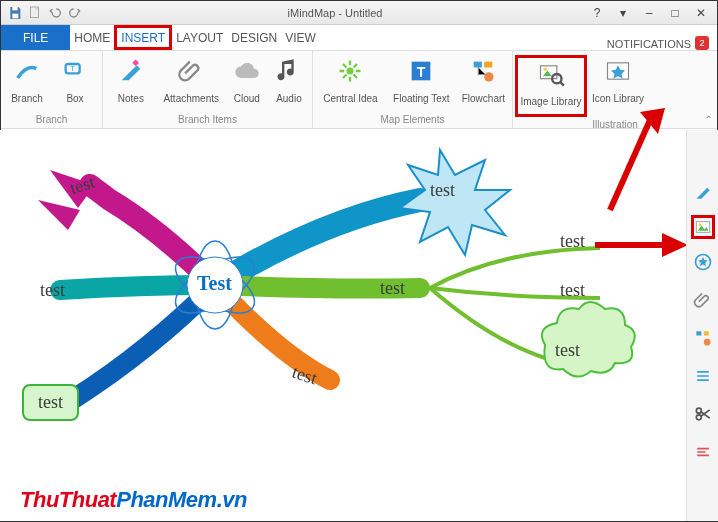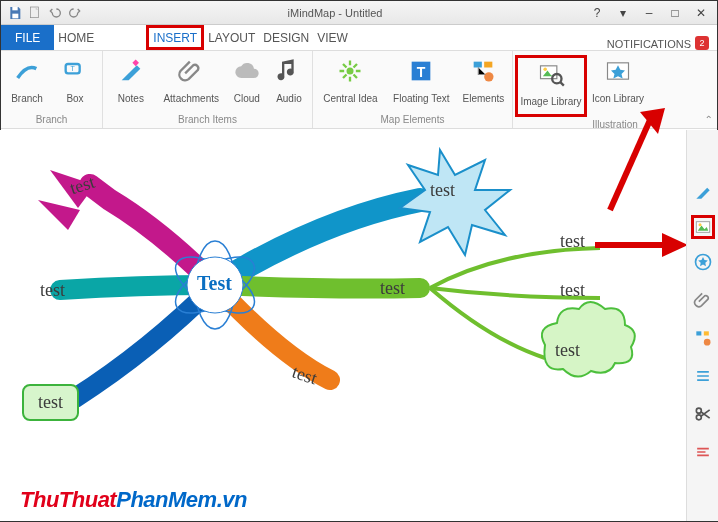--- a/index.html
+++ b/index.html
@@ -4,23 +4,23 @@
 <style>
   * { box-sizing: border-box; margin: 0; padding: 0; font-family: "Segoe UI", Tahoma, sans-serif; }
   body { width: 718px; height: 522px; background: #fff; overflow: hidden; border: 1px solid #333; }
   .titlebar { height: 24px; background: linear-gradient(#f5f5f5,#e8e8e8); display: flex; align-items: center; font-size: 11px; color: #555; border-bottom: 1px solid #ccc; }
   .qa { display: flex; gap: 4px; padding: 0 6px; }
   .qa span { width: 16px; height: 16px; display: inline-flex; align-items: center; justify-content: center; color: #555; }
   .title-text { flex: 1; text-align: center; }
   .winbtns { display: flex; gap: 2px; padding: 0 4px; }
   .winbtns span { width: 24px; height: 18px; display: inline-flex; align-items: center; justify-content: center; font-size: 12px; color: #444; }
   .tabbar { height: 26px; display: flex; align-items: stretch; background: #fff; border-bottom: 1px solid #ddd; }
-  .file-tab { background: #1a6fc9; color: #fff; padding: 0 14px; display: flex; align-items: center; font-size: 12px; font-weight: 500; }
+  .file-tab { background: #1a6fc9; color: #fff; padding: 0 22px; display: flex; align-items: center; font-size: 12px; font-weight: 500; }
   .tab { padding: 0 4px; display: flex; align-items: center; font-size: 12px; color: #555; cursor: pointer; }
-  .tab.active { color: #1a6fc9; margin-left: 48px; }
+  .tab.active { color: #1a6fc9; }
   .hl-red { border: 3px solid #d80000; }
   .notif { margin-left: auto; padding: 0 8px; display: flex; align-items: flex-end; font-size: 11px; color: #555; gap: 4px; }
   .notif .badge { background: #d33; color: #fff; border-radius: 3px; width: 14px; height: 14px; display: inline-flex; align-items: center; justify-content: center; font-size: 9px; }
   .ribbon { height: 78px; display: flex; background: #fafafa; border-bottom: 1px solid #ddd; position: relative; }
   .group { display: flex; flex-direction: column; border-right: 1px solid #e0e0e0; }
   .group-items { flex: 1; display: flex; align-items: flex-start; padding: 4px 2px 0; }
   .group-label { text-align: center; font-size: 10px; color: #888; padding: 2px 0 3px; }
   .rbtn { display: flex; flex-direction: column; align-items: center; width: 54px; padding: 2px 0; font-size: 10px; color: #555; cursor: pointer; text-align: center; }
   .rbtn.wide { width: 72px; }
   .rbtn .ico { width: 28px; height: 28px; display: flex; align-items: center; justify-content: center; margin-bottom: 2px; }
@@ -179,21 +179,21 @@
       </div>
       <div class="rbtn">
         <div class="ico">
             <svg class="icon" viewBox="0 0 24 24">
               <rect x="4" y="4" width="7" height="5" fill="#3ca0d8"></rect>
               <rect x="13" y="4" width="7" height="5" fill="#f4a623"></rect>
               <circle cx="17" cy="17" r="4" fill="#e84"></circle>
               <path stroke="#888" d="M8 9v6h6"></path>
             </svg>
           </div>
-        <div class="txt">Elements</div>
+        <div class="txt">Flowchart</div>
       </div>
     </div>
     <div class="group-label">Map Elements</div>
   </div>
 
   <div class="group" style="flex:1;border-right:none">
     <div class="group-items">
       <div class="rbtn wide hl-red">
         <div class="ico">
             <svg class="icon" viewBox="0 0 24 24">

